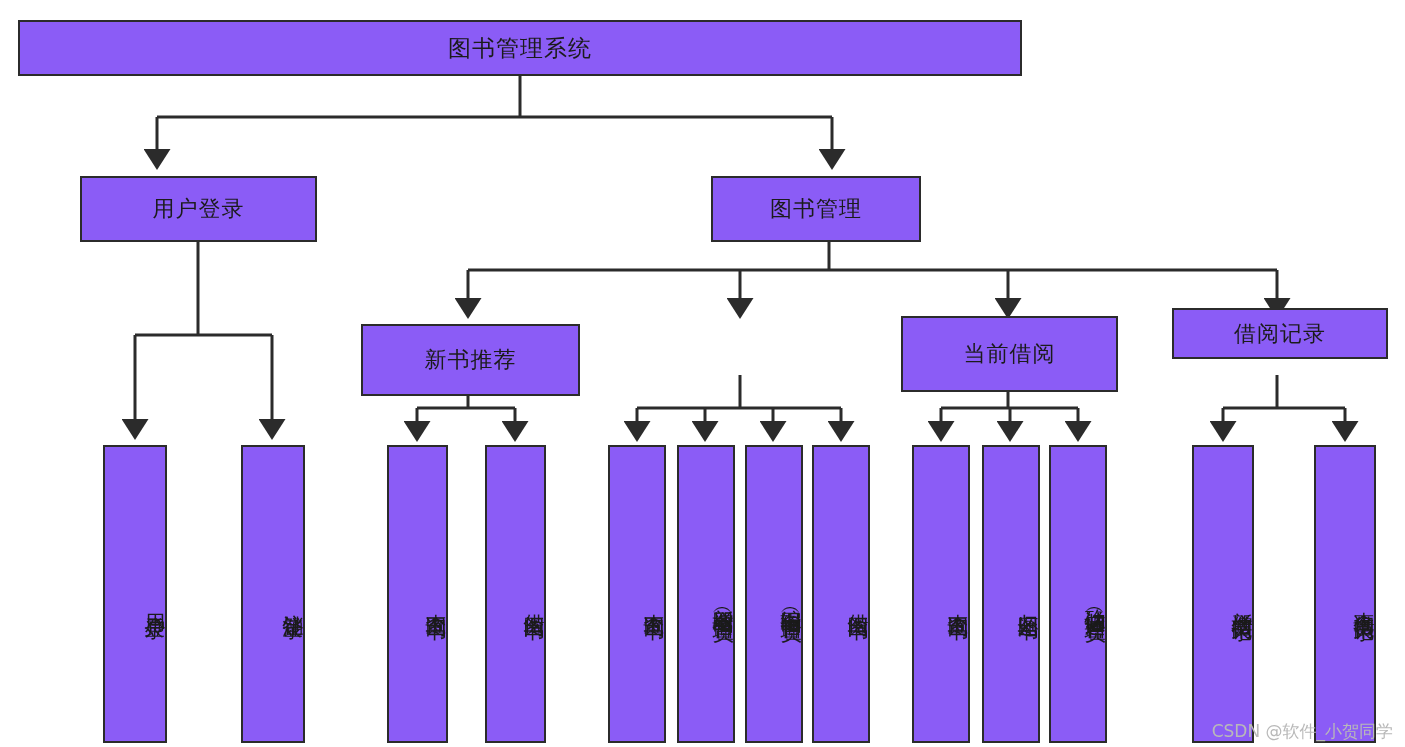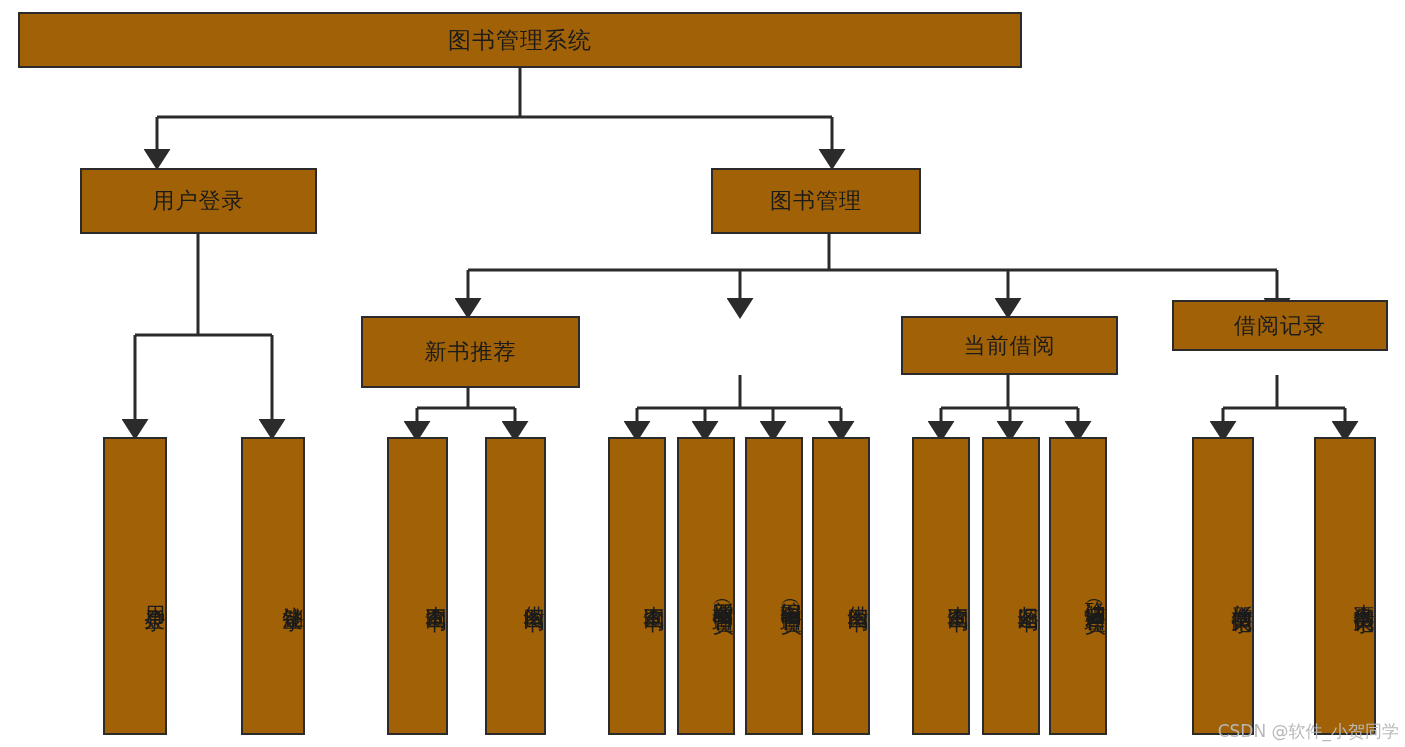--- a/index.html
+++ b/index.html
@@ -6,47 +6,48 @@
   body{
     font-family:"DejaVu Sans","Liberation Sans",sans-serif;
     width:1405px;height:747px;position:relative;overflow:hidden;
   }
   #canvas{position:absolute;left:0;top:0;width:1405px;height:747px;}
 
   .node{
     position:absolute;
     box-sizing:border-box;
     border:2px solid #2b2b2b;
-    background:#a16207;
+    background:#8b5cf6;
     display:flex;
     align-items:center;
     justify-content:center;
     color:#1b1b1b;
     z-index:3;
+    margin-top:8px;
   }
   .node.h{
     font-size:22px;
     letter-spacing:1px;
   }
   .node.root{font-size:23px;}
   .node.v{
     font-size:21px;
     writing-mode:vertical-rl;
     text-orientation:upright;
     align-items:flex-start;
     justify-content:center;
     padding-top:14px;
     letter-spacing:2px;
     line-height:1;
   }
   .node .lbl{display:block;}
 
   .watermark{
     position:absolute;
-    right:6px;bottom:4px;
+    right:12px;bottom:4px;
     font-size:17px;
     color:#b9b9b9;
     z-index:5;
     white-space:nowrap;
     font-family:"DejaVu Sans","Liberation Sans",sans-serif;
   }
   svg{position:absolute;left:0;top:0;width:1405px;height:747px;z-index:1;}
 </style>
 </head>
 <body>
@@ -110,21 +111,21 @@
   <div class="node h" style="left:80px;top:168px;width:237px;height:66px;">
     <span class="lbl">用户登录</span>
   </div>
   <div class="node h" style="left:711px;top:168px;width:210px;height:66px;">
     <span class="lbl">图书管理</span>
   </div>
 
   <div class="node h" style="left:361px;top:316px;width:219px;height:72px;">
     <span class="lbl">新书推荐</span>
   </div>
-  <div class="node h" style="left:901px;top:316px;width:217px;height:59px;">
+  <div class="node h" style="left:901px;top:308px;width:217px;height:76px;">
     <span class="lbl">当前借阅</span>
   </div>
   <div class="node h" style="left:1172px;top:300px;width:216px;height:51px;text-align:center;">
     <span class="lbl">借阅记录</span>
   </div>
 
   <div class="node v" style="left:103px;top:437px;width:64px;height:298px;">
     <span class="lbl">用户登录</span>
   </div>
   <div class="node v" style="left:241px;top:437px;width:64px;height:298px;">

